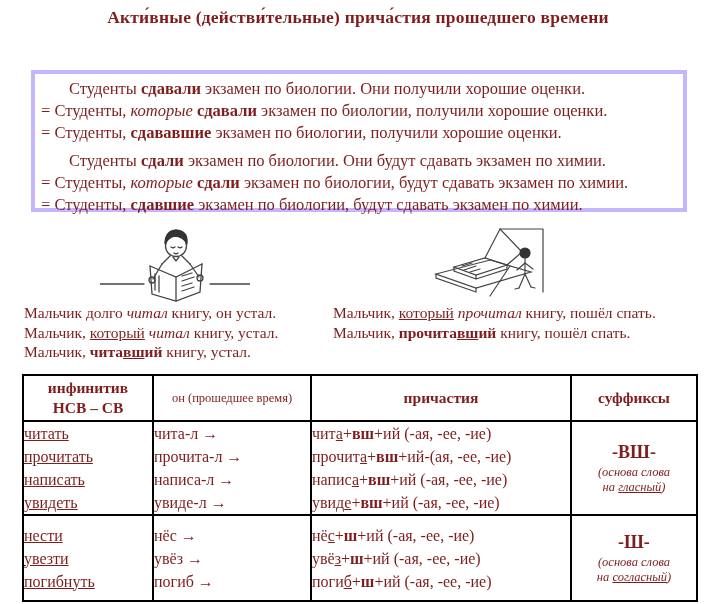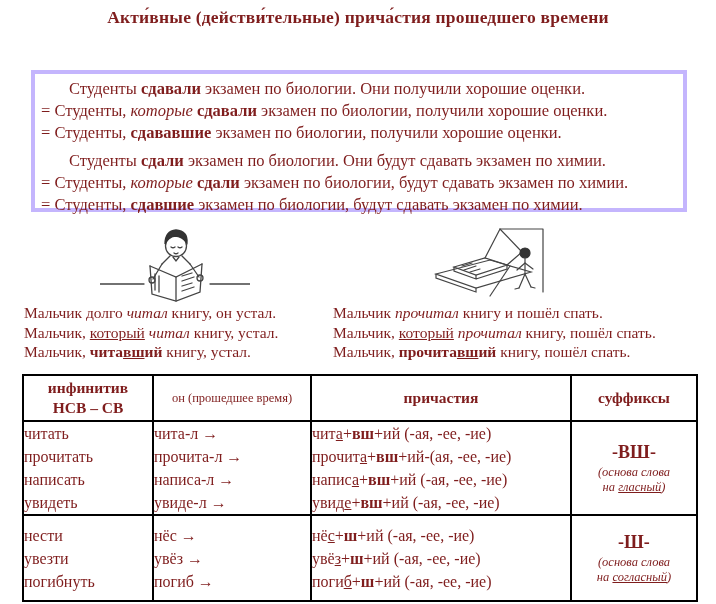--- a/index.html
+++ b/index.html
@@ -43,21 +43,21 @@
   th.c1, td.c1 { width:130px; }
   th.c2, td.c2 { width:158px; }
   th.c3, td.c3 { width:260px; }
   th.c4, td.c4 { width:126px; }
   tr.hdr  { height:46px; }
   tr.row1 { height:92px; }
   tr.row2 { height:86px; }
   th { text-align:center; font-weight:bold; font-size:15.5px; line-height:20px; }
   th.c2 { font-weight:normal; font-size:12.5px; }
   td { font-size:16px; line-height:23px; }
-  td.c1 { padding-left:22px; }
+  td.c1 { padding-left:22px;text-decoration:underline; }
   td.c2 { padding-left:20px; }
   td.c3 { padding-left:10px; }
   td.c4 { text-align:center; }
   .suffix-value { font-weight:bold; font-size:18px; line-height:22px; }
   .suffix-note  { font-size:12.5px; line-height:15px; margin-top:2px; }
   .cell-line { white-space:nowrap; }
 </style>
 </head>
 <body>
 
@@ -110,21 +110,20 @@
     <path d="M62,72 L82,42"></path>
   </svg>
 
   <div class="caption caption-left">
     <div class="cell-line"><span>Мальчик долго </span><span style="font-style: italic;">читал</span><span> книгу, он устал.</span></div>
     <div class="cell-line"><span>Мальчик, </span><span style="text-decoration: underline;">который</span><span> </span><span style="font-style: italic;">читал</span><span> книгу, устал.</span></div>
     <div class="cell-line"><span>Мальчик, </span><span style="font-weight: bold;">чита</span><span style="font-weight: bold; text-decoration: underline;">вш</span><span style="font-weight: bold;">ий</span><span> книгу, устал.</span></div>
   </div>
 
   <div class="caption caption-right">
-    <div class="cell-line"><span>Мальчик </span><span style="font-style: italic;">прочитал</span><span> книгу и пошёл спать.</span></div>
     <div class="cell-line"><span>Мальчик, </span><span style="text-decoration: underline;">который</span><span> </span><span style="font-style: italic;">прочитал</span><span> книгу, пошёл спать.</span></div>
     <div class="cell-line"><span>Мальчик, </span><span style="font-weight: bold;">прочита</span><span style="font-weight: bold; text-decoration: underline;">вш</span><span style="font-weight: bold;">ий</span><span> книгу, пошёл спать.</span></div>
   </div>
 
   <table class="gram">
     <tbody>
         <tr class="hdr">
       <th class="c1">
         <div>инфинитив</div>
         <div>НСВ – СВ</div>

